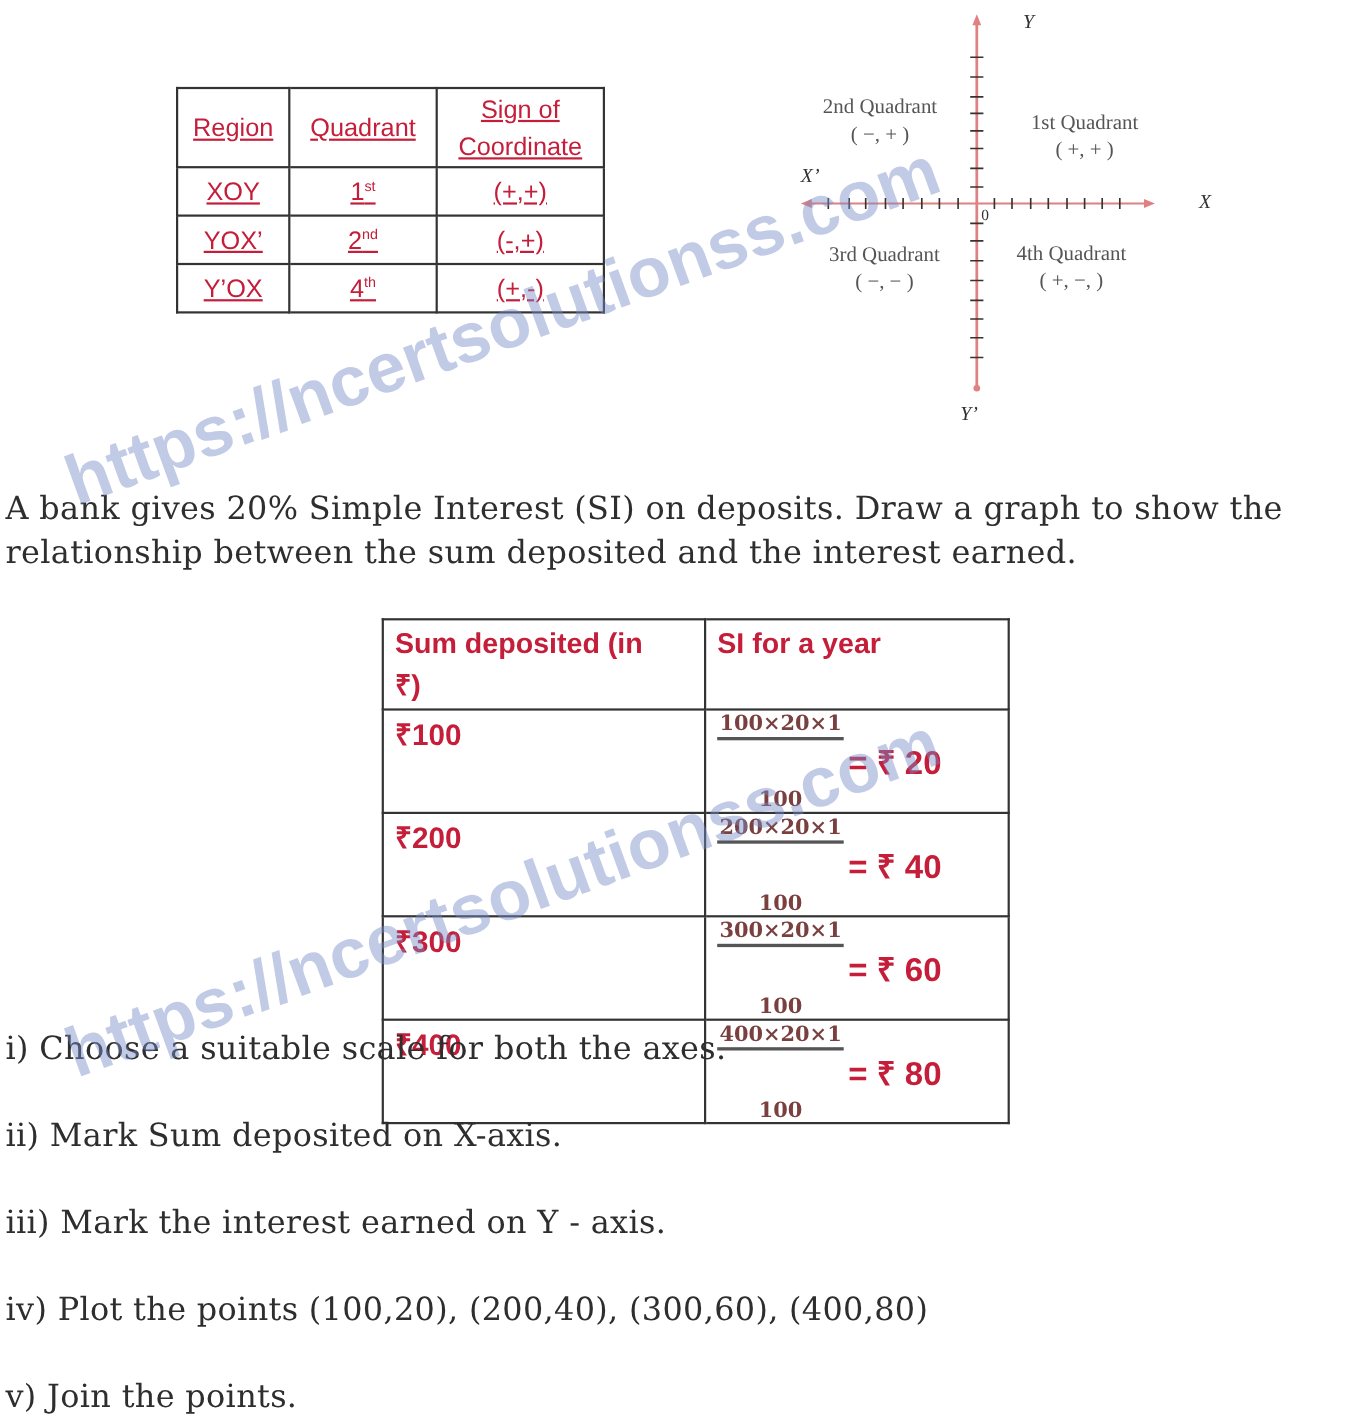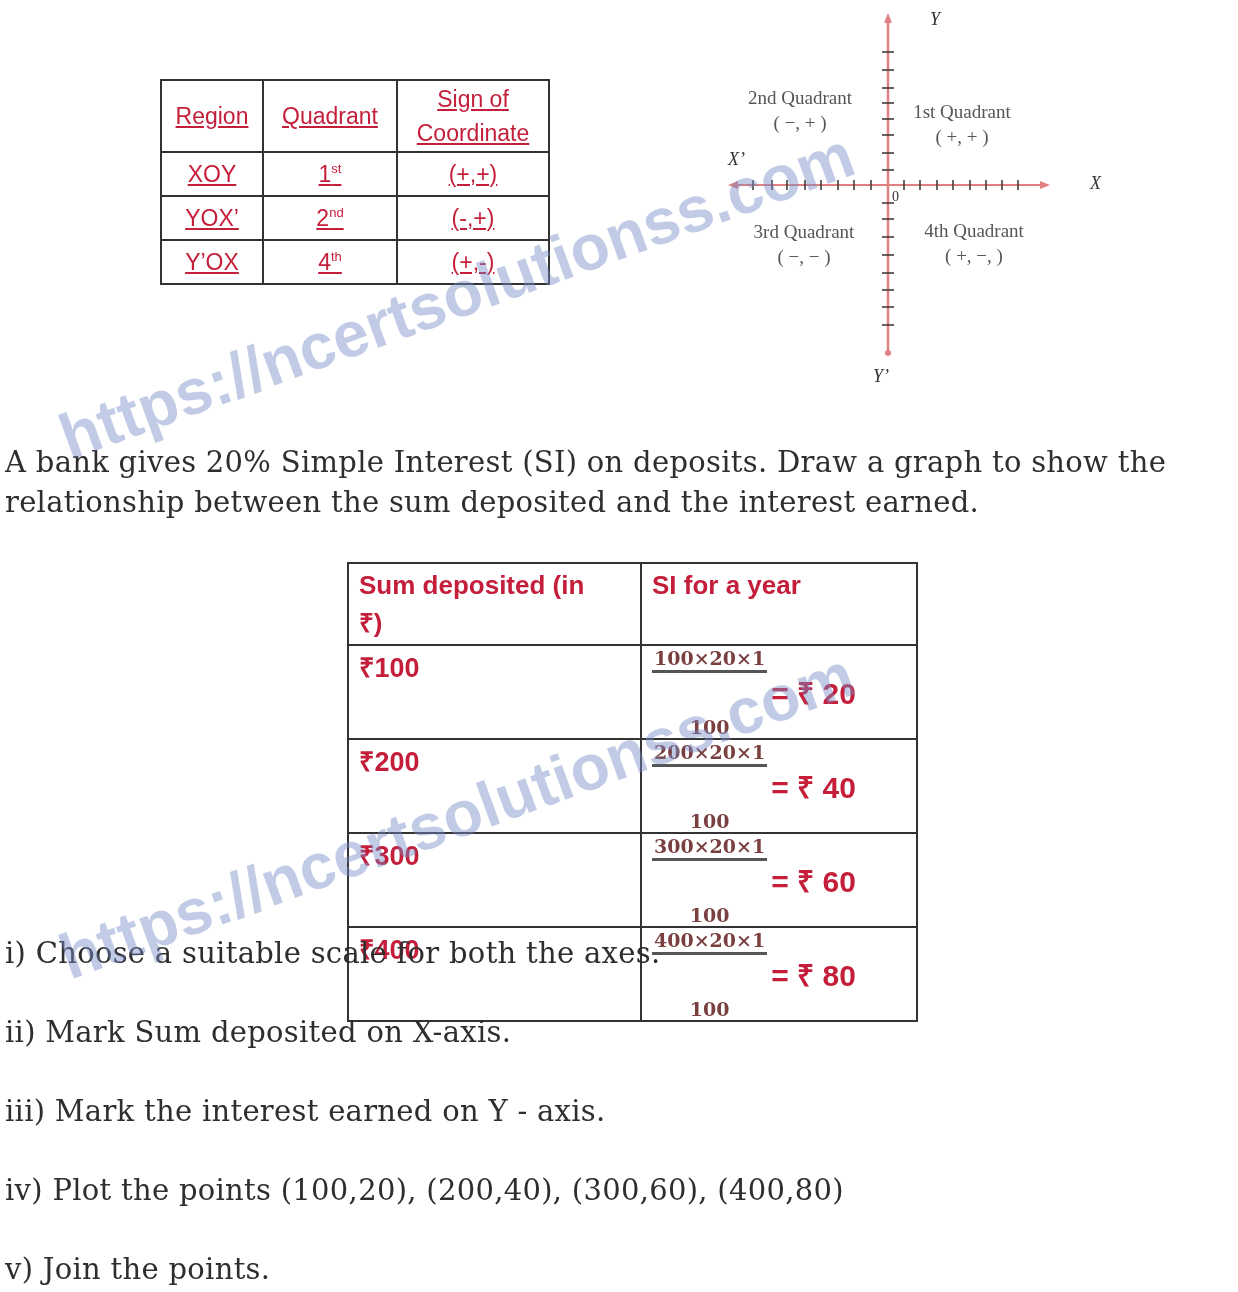--- a/index.html
+++ b/index.html
@@ -129,21 +129,21 @@
   <span class="axlabel" style="left:210px;top:4px">Y</span>
   <span class="axlabel" style="left:153px;top:361px">Y’</span>
   <span class="axlabel" style="left:370px;top:168px">X</span>
   <span class="axlabel" style="left:8px;top:144px">X’</span>
   <span class="axlabel" style="left:172px;top:184px;font-size:14px;font-style:normal">0</span>
 
   <div class="qlabel" style="left:10px;top:80px;width:140px">
     <div>2nd Quadrant</div>
       <div>( −, + )</div>
   </div>
-  <div class="qlabel" style="left:172px;top:94px;width:140px">
+  <div class="qlabel" style="left:196px;top:94px;width:140px">
     <div>1st Quadrant</div>
       <div>( +, + )</div>
   </div>
   <div class="qlabel" style="left:14px;top:214px;width:140px">
     <div>3rd Quadrant</div>
       <div>( −, − )</div>
   </div>
   <div class="qlabel" style="left:184px;top:213px;width:140px">
     <div>4th Quadrant</div>
       <div>( +, −, )</div>

